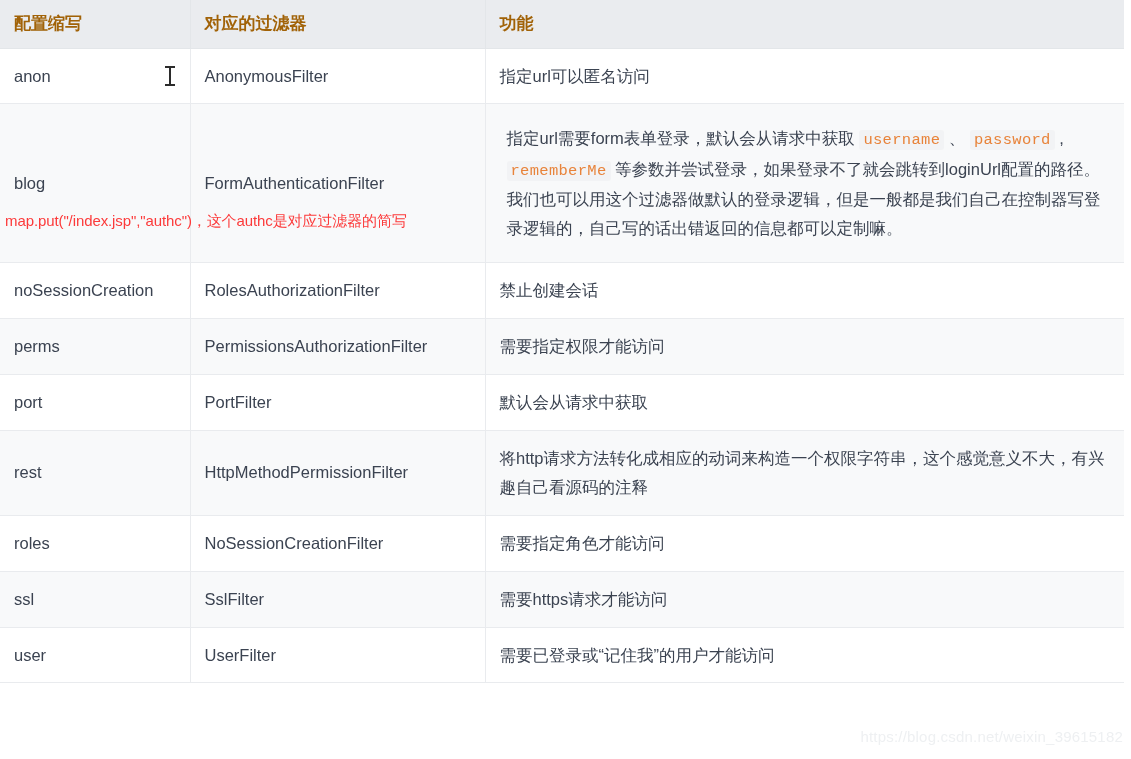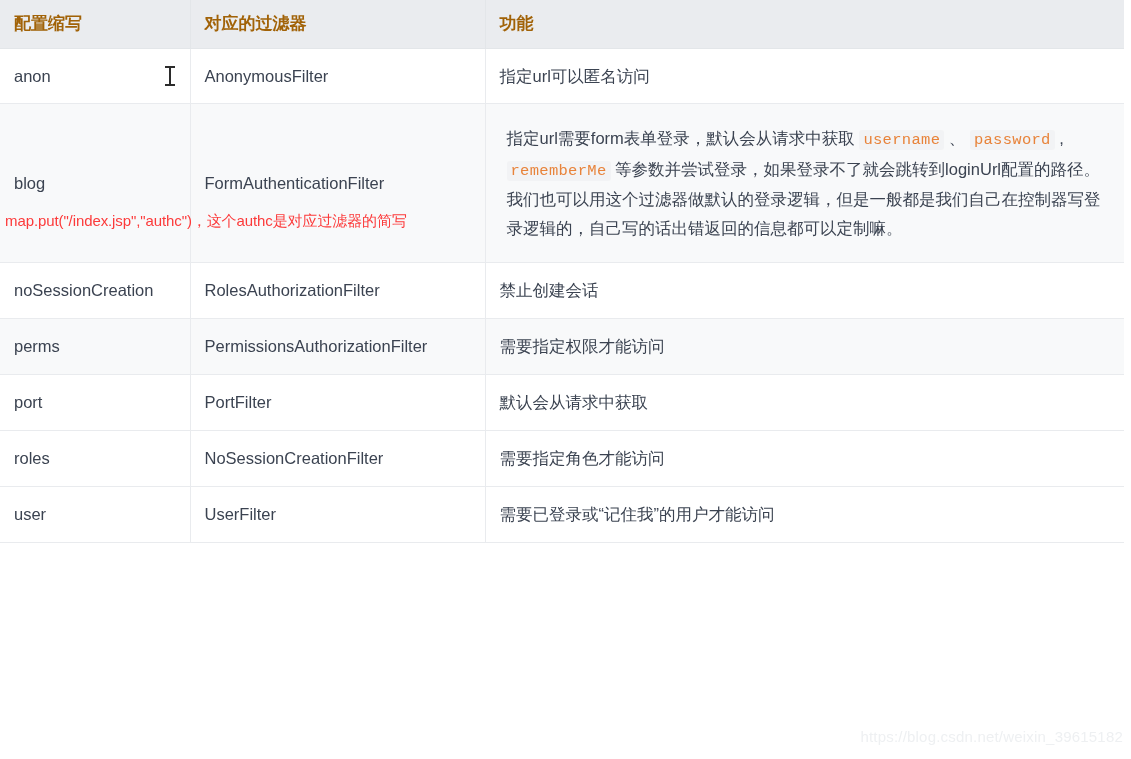--- a/index.html
+++ b/index.html
@@ -184,27 +184,37 @@
         <td>PermissionsAuthorizationFilter</td>
         <td class="desc">需要指定权限才能访问</td>
       </tr>
 
       <tr class="odd">
         <td>port</td>
         <td>PortFilter</td>
         <td class="desc">默认会从请求中获取</td>
       </tr>
 
+      <tr class="even">
+        <td>rest</td>
+        <td>HttpMethodPermissionFilter</td>
+        <td class="desc">将http请求方法转化成相应的动词来构造一个权限字符串，这个感觉意义不大，有兴趣自己看源码的注释</td>
+      </tr>
 
       <tr class="odd">
         <td>roles</td>
         <td>NoSessionCreationFilter</td>
         <td class="desc">需要指定角色才能访问</td>
       </tr>
 
+      <tr class="even">
+        <td>ssl</td>
+        <td>SslFilter</td>
+        <td class="desc">需要https请求才能访问</td>
+      </tr>
 
       <tr class="odd">
         <td>user</td>
         <td>UserFilter</td>
         <td class="desc">需要已登录或“记住我”的用户才能访问</td>
       </tr>
 
     </tbody>
   </table>
 

